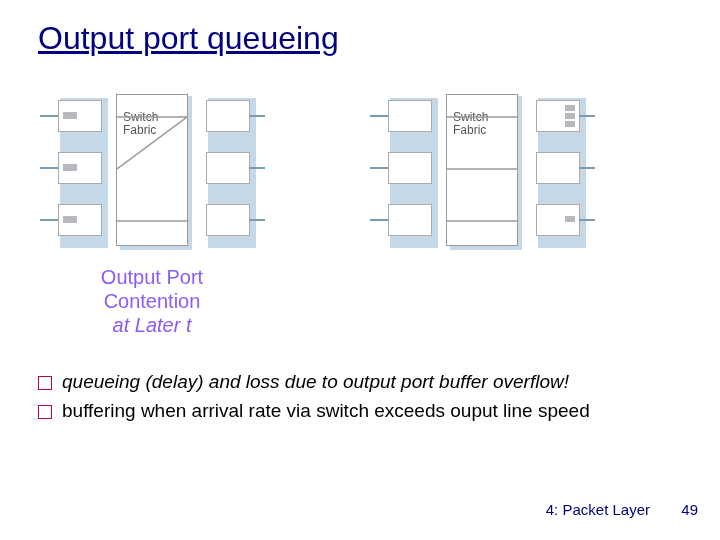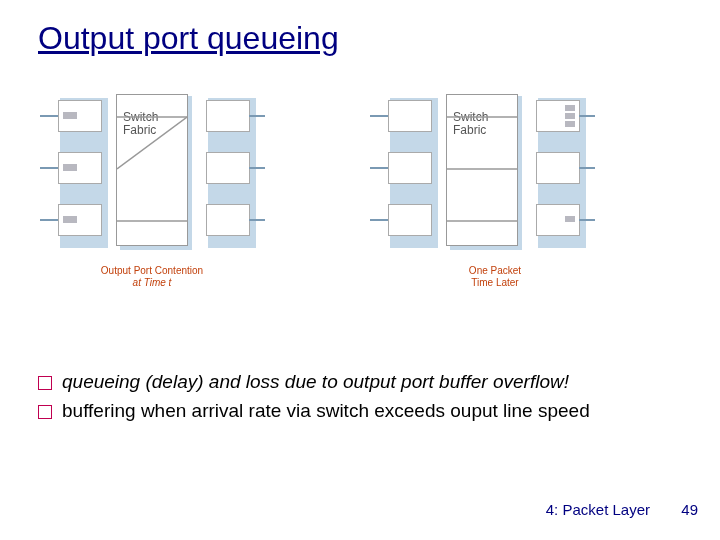--- a/index.html
+++ b/index.html
@@ -74,22 +74,22 @@
   }
   .packet {
     position: absolute;
     background: #b8b8c0;
     height: 7px;
     width: 14px;
   }
   .packet.small { width: 10px; height: 6px; }
   .caption {
     position: absolute;
-    font-size: 10px;
-    color: #c2410c;
+    font-size: 20px;
+    color: #8b5cf6;
     font-family: Arial, sans-serif;
     text-align: center;
     line-height: 1.2;
     width: 200px;
   }
   .bullets {
     position: absolute;
     top: 370px;
     left: 38px;
     width: 640px;
@@ -204,25 +204,21 @@
     <div class="port-box" style="left:166px; top:114px;">
       <div class="packet small" style="left:28px; top:11px;"></div>
     </div>
     <div class="line-out" style="left:209px; top:25px;"></div>
     <div class="line-out" style="left:209px; top:77px;"></div>
     <div class="line-out" style="left:209px; top:129px;"></div>
   </div>
 
   <div class="caption" style="left:12px; top:175px;">
     <span>Output Port Contention</span><br>
-    <span style="font-style:italic;">at Time t</span>
-  </div>
-  <div class="caption" style="left:355px; top:175px;">
-    <span>One Packet</span><br>
-    <span>Time Later</span>
+    <span style="font-style:italic;">at Later t</span>
   </div>
 </div>
 
 <div class="bullets">
   <div class="bullet-row">
     <div class="bullet-box"></div>
     <div class="bullet-text italic">queueing (delay) and loss due to output port buffer overflow!</div>
   </div>
   <div class="bullet-row">
     <div class="bullet-box"></div>

